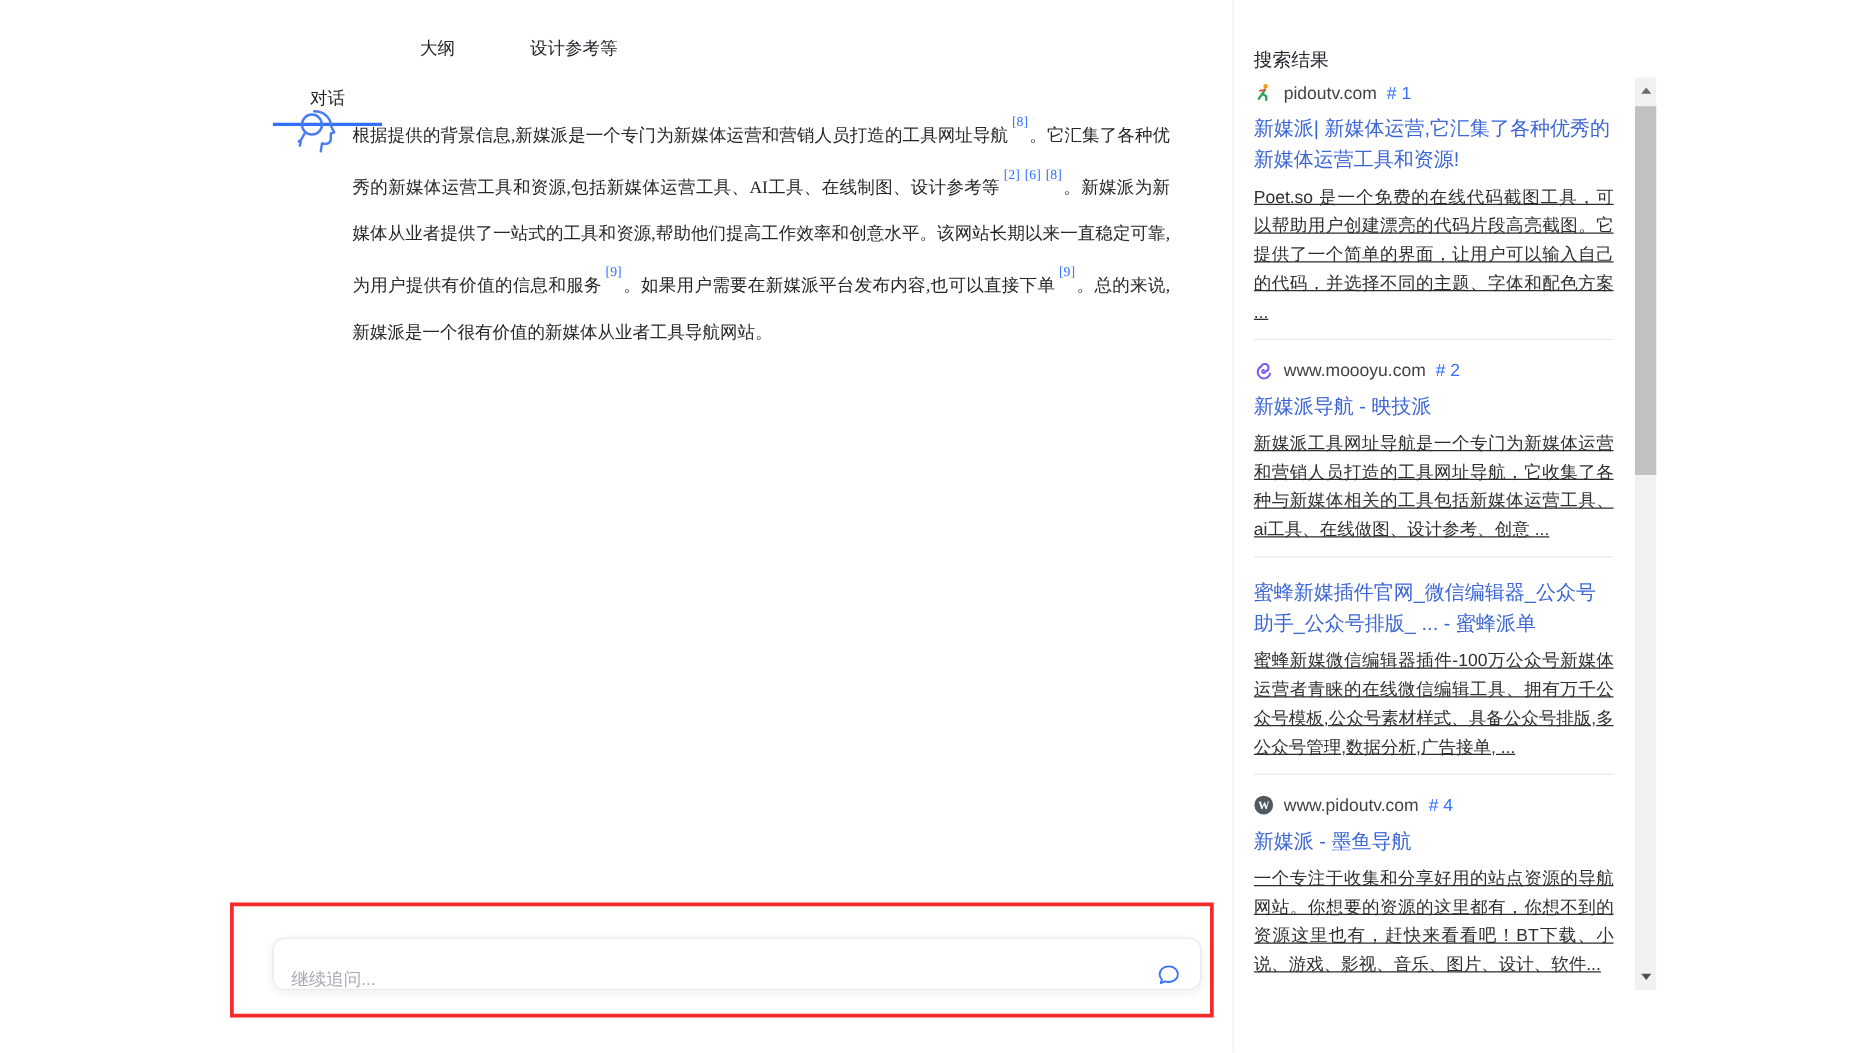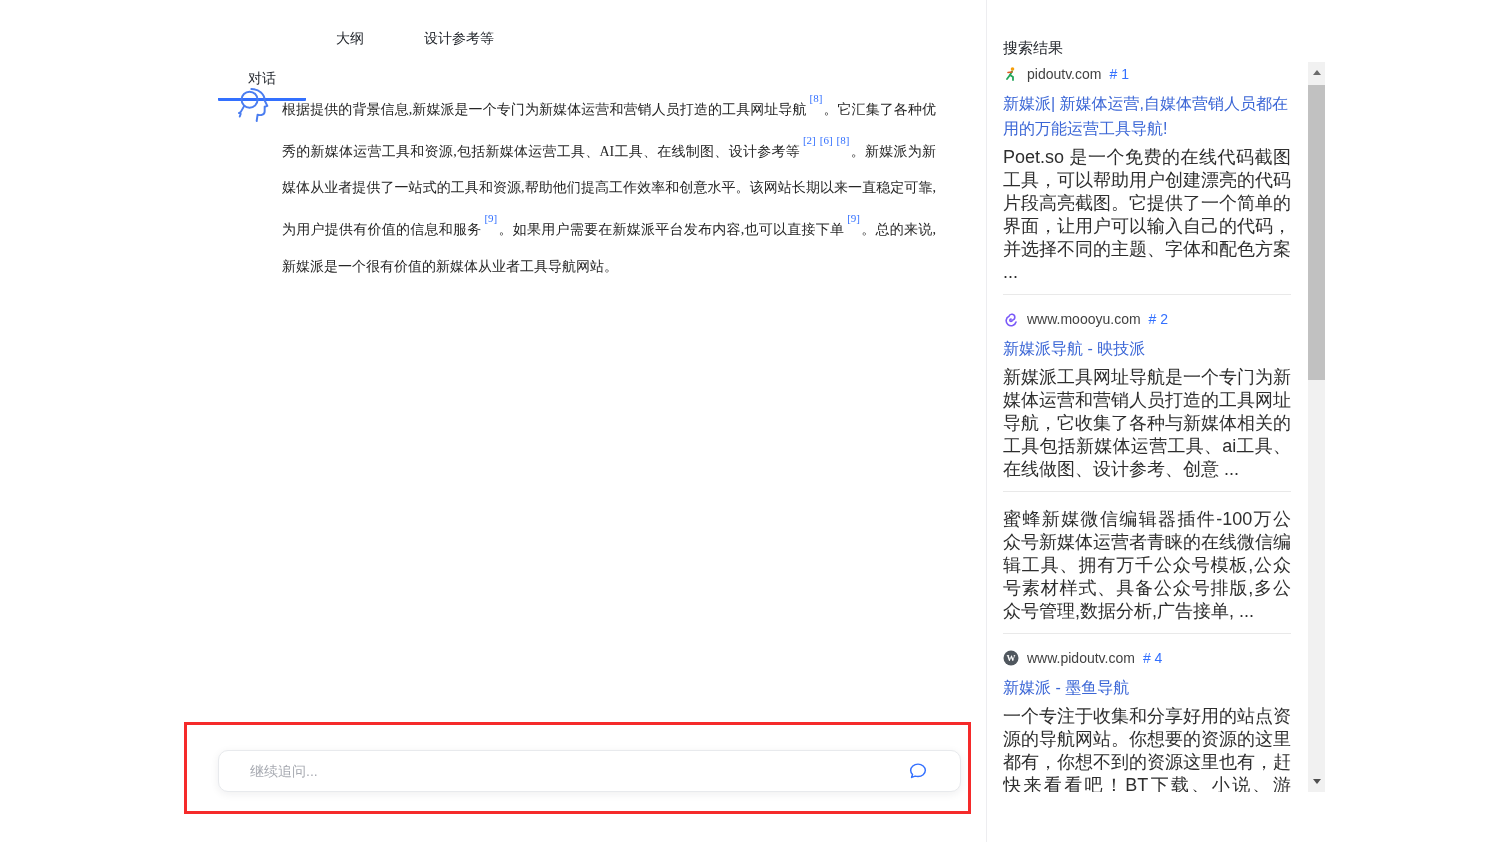--- a/index.html
+++ b/index.html
@@ -19,36 +19,36 @@
   .msg-text { width:654px; font-size:14px; line-height:37px; color:#262626; text-align:justify;font-family:Liberation Serif, serif; }
   .cite { color:#3370ff; font-size:11px; position:relative; top:-6px; margin:0 1px 0 3px;
           cursor:pointer; letter-spacing:0; }
 
   
   .red-box { position:absolute; left:184px; top:722px; width:787px; height:92px;
              border:3px solid #f52a2a; background:transparent; }
   .input-bar { position:absolute; left:31px; top:25px; width:743px; height:42px;
                background:#fff; border:1px solid #e8eaed; border-radius:10px;
                box-shadow:0 2px 8px rgba(31,35,41,.07);
-               display:flex; align-items:center; padding:0 31px; }
+               display:flex; align-items:flex-end; padding:0 14px; }
   .input-bar input { flex:1; border:none; outline:none; font-size:14px; color:#333; background:transparent; }
   .input-bar input::placeholder { color:#a8abb2; }
   .send-icon { width:22px; height:22px; flex:none; cursor:pointer; }
 
   
   .v-sep { position:absolute; left:986px; top:0; width:1px; height:842px; background:#ededf0; }
   .sb-header { position:absolute; left:1003px; top:28px; font-size:15px; font-weight:500; color:#1f2329;margin-top:11px; }
   .sb-scroll { position:absolute; left:1003px; top:62px; width:288px; height:730px; overflow:hidden; }
   .result { margin-top:4px; }
   .res-head { display:flex; align-items:flex-start; height:20px; margin-bottom:5px; }
   .favicon { width:16px; height:16px; margin-right:8px; flex:none; }
   .res-domain { font-size:14px; color:#424242; }
   .res-rank { font-size:14px; color:#3370ff; margin-left:8px; }
   .res-title { display:block; font-size:16px; line-height:25px; color:#3b66d6; margin-bottom:5px; }
-  .res-desc { font-size:18px; line-height:23px; color:#2e2e2e; text-align:justify; }
+  .res-desc { font-size:14px; line-height:23px; color:#2e2e2e; text-align:justify;text-decoration:underline; }
   .divider { height:1px; background:#e9e9e9; margin:10px 0 16px; }
 
   
   .sb-track { position:absolute; left:1308px; top:62px; width:17px; height:730px; background:#f1f1f1; }
   .sb-btn { position:absolute; left:0; width:17px; height:17px; display:flex;
             align-items:center; justify-content:center; cursor:pointer; }
   .sb-btn.up { top:2px; } .sb-btn.down { bottom:2px; }
   .tri-up { width:0; height:0; border-left:4px solid transparent; border-right:4px solid transparent;
             border-bottom:5px solid #6b6b6b; }
   .tri-down { width:0; height:0; border-left:4px solid transparent; border-right:4px solid transparent;
@@ -97,41 +97,42 @@
         <svg viewBox="0 0 16 16" width="16" height="16" fill="none" stroke-linecap="round">
           <circle cx="9.5" cy="3" r="1.8" fill="#f59e0b" stroke="none"></circle>
           <path d="M9 5.5 L7 9 L4 13" stroke="#22a65a" stroke-width="1.8"></path>
           <path d="M7 9 L10 11 L10 14" stroke="#22a65a" stroke-width="1.8"></path>
           <path d="M5 6.5 L9 6" stroke="#e25822" stroke-width="1.6"></path>
         </svg>
       </span>
       <span class="res-domain">pidoutv.com</span>
       <span class="res-rank"># 1</span>
     </div>
-    <a class="res-title">新媒派| 新媒体运营,自媒体营销人员都在用的万能运营工具导航!</a>
+    <a class="res-title">新媒派| 新媒体运营,它汇集了各种优秀的新媒体运营工具和资源!</a>
     <p class="res-desc">Poet.so 是一个免费的在线代码截图工具，可以帮助用户创建漂亮的代码片段高亮截图。它提供了一个简单的界面，让用户可以输入自己的代码，并选择不同的主题、字体和配色方案 ...</p>
   </div>
   <div class="divider"></div>
 
   <div class="result">
     <div class="res-head">
       <span class="favicon">
         <svg viewBox="0 0 16 16" width="16" height="16" fill="none" stroke="#7a5af8" stroke-width="1.6" stroke-linecap="round">
           <path d="M8 8a1.2 1.2 0 1 0 1.2 1.2A3 3 0 1 0 6 5.2 5 5 0 1 0 13 11"></path>
         </svg>
       </span>
       <span class="res-domain">www.moooyu.com</span>
       <span class="res-rank"># 2</span>
     </div>
     <a class="res-title">新媒派导航 - 映技派</a>
     <p class="res-desc">新媒派工具网址导航是一个专门为新媒体运营和营销人员打造的工具网址导航，它收集了各种与新媒体相关的工具包括新媒体运营工具、ai工具、在线做图、设计参考、创意 ...</p>
   </div>
   <div class="divider"></div>
 
   <div class="result">
+    <a class="res-title">蜜蜂新媒插件官网_微信编辑器_公众号助手_公众号排版_ ... - 蜜蜂派单</a>
     <p class="res-desc">蜜蜂新媒微信编辑器插件-100万公众号新媒体运营者青睐的在线微信编辑工具、拥有万千公众号模板,公众号素材样式、具备公众号排版,多公众号管理,数据分析,广告接单, ...</p>
   </div>
   <div class="divider"></div>
 
   <div class="result">
     <div class="res-head">
       <span class="favicon">
         <svg viewBox="0 0 16 16" width="16" height="16">
           <circle cx="8" cy="8" r="7.5" fill="#50575e"></circle>
           <text x="8" y="11" font-size="9" fill="#fff" text-anchor="middle" font-family="'Liberation Serif',serif" font-weight="bold">W</text>

